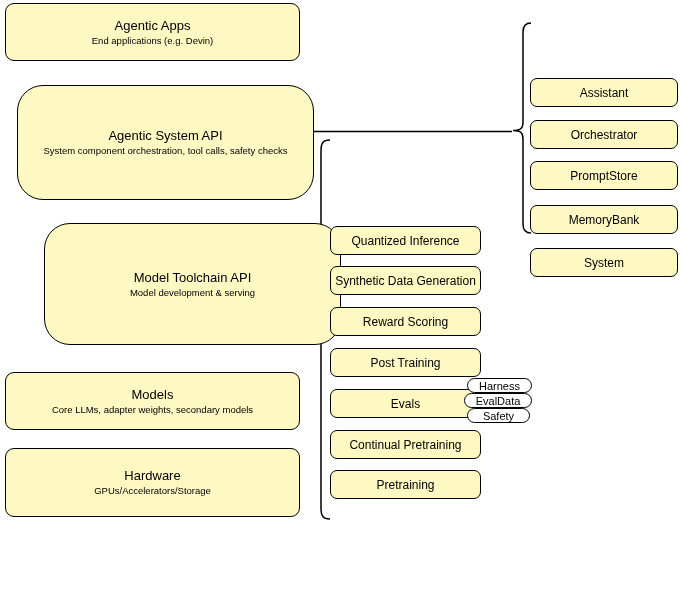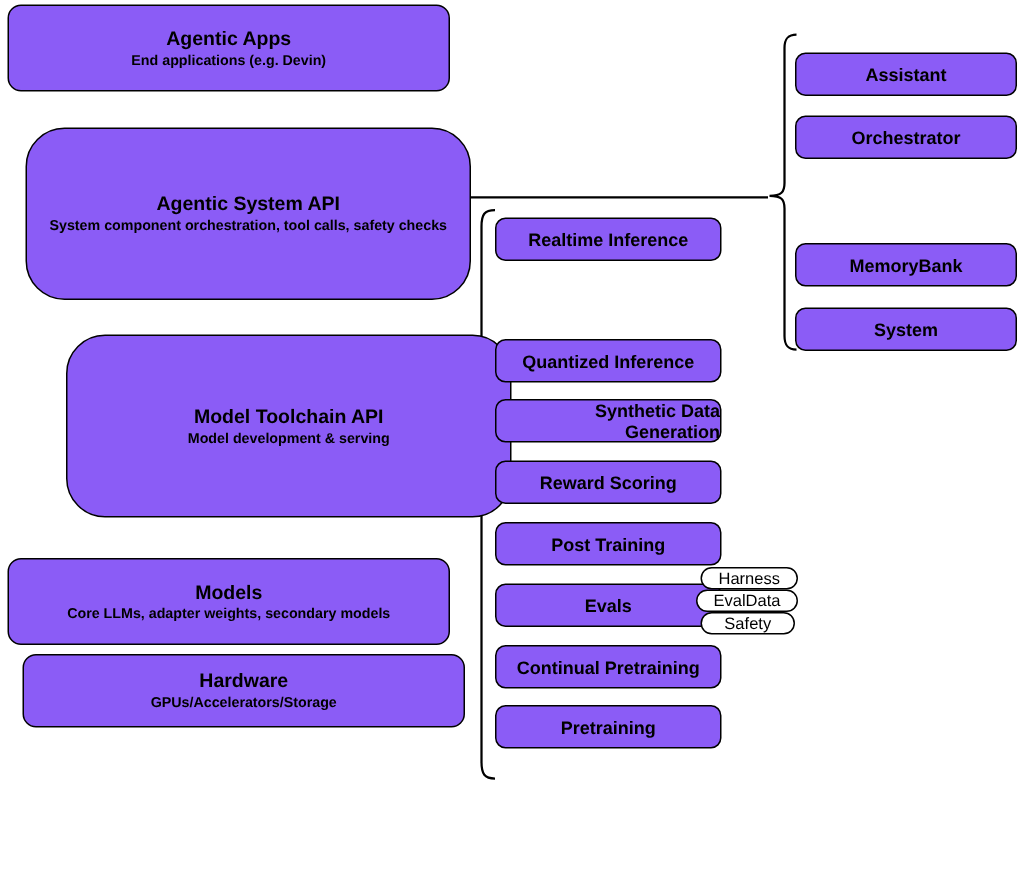--- a/index.html
+++ b/index.html
@@ -6,43 +6,43 @@
   .canvas{
     position:relative;
     width:682px;height:591px;
     background:#ffffff;
     font-family:"Liberation Sans","DejaVu Sans",sans-serif;
     color:#000000;
     overflow:hidden;
   }
   .box{
     position:absolute;
-    background:#8b5cf6;
+    background:#fef9c3;
     border:1.5px solid #000000;
     box-sizing:border-box;
     display:flex;
     flex-direction:column;
     align-items:center;
     justify-content:center;
     text-align:right;
-    font-weight:bold;
   }
   .layer-box{border-radius:9px;}
   .layer-box.big{border-radius:26px;}
   .layer-title{font-size:13px;line-height:16px;}
   .layer-subtitle{font-size:9.5px;line-height:13px;}
   .mid-box{
     left:330px;width:151px;height:29px;
     border-radius:7px;
     font-size:12px;
   }
   .right-box{
     left:530px;width:148px;height:29px;
     border-radius:7px;
     font-size:12px;
+    margin-top:43px;
   }
   .pill{
     position:absolute;
     background:#ffffff;
     border:1.5px solid #000000;
     box-sizing:border-box;
     border-radius:8px;
     display:flex;align-items:center;justify-content:center;
     font-size:11px;
     z-index:5;
@@ -79,29 +79,26 @@
   <div class="box layer-box big" style="left:5px;top:223px;width:297px;height:122px;margin-left:39px;">
     <div class="layer-title">Model Toolchain API</div>
     <div class="layer-subtitle">Model development &amp; serving</div>
   </div>
 
   <div class="box layer-box" style="left:5px;top:372px;width:295px;height:58px;">
     <div class="layer-title">Models</div>
     <div class="layer-subtitle">Core LLMs, adapter weights, secondary models</div>
   </div>
 
-  <div class="box layer-box" style="left:5px;top:436px;width:295px;height:49px;margin-left:10px;">
+  <div class="box layer-box" style="left:5px;top:448px;width:295px;height:69px;">
     <div class="layer-title">Hardware</div>
     <div class="layer-subtitle">GPUs/Accelerators/Storage</div>
   </div>
 
 
-  <div class="box mid-box" style="top:145px;">
-    <span>Realtime Inference</span>
-  </div>
   <div class="box mid-box" style="top:226px;">
     <span>Quantized Inference</span>
   </div>
   <div class="box mid-box" style="top:266px;">
     <span>Synthetic Data Generation</span>
   </div>
   <div class="box mid-box" style="top:307px;">
     <span>Reward Scoring</span>
   </div>
   <div class="box mid-box" style="top:348px;">
@@ -126,20 +123,23 @@
   <div class="pill" style="left:467px;top:408px;width:63px;height:15px;">
     <span>Safety</span>
   </div>
 
   <div class="box right-box" style="top:35px;">
     <span>Assistant</span>
   </div>
   <div class="box right-box" style="top:77px;">
     <span>Orchestrator</span>
   </div>
+  <div class="box right-box" style="top:118px;">
+    <span>PromptStore</span>
+  </div>
   <div class="box right-box" style="top:162px;">
     <span>MemoryBank</span>
   </div>
   <div class="box right-box" style="top:205px;">
     <span>System</span>
   </div>
 
 </div>
 
 </body></html>

